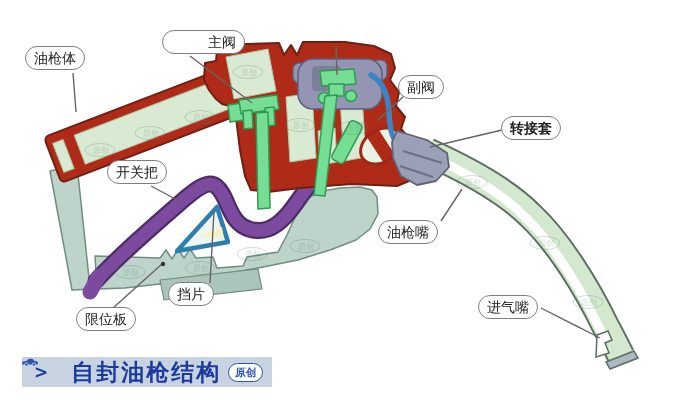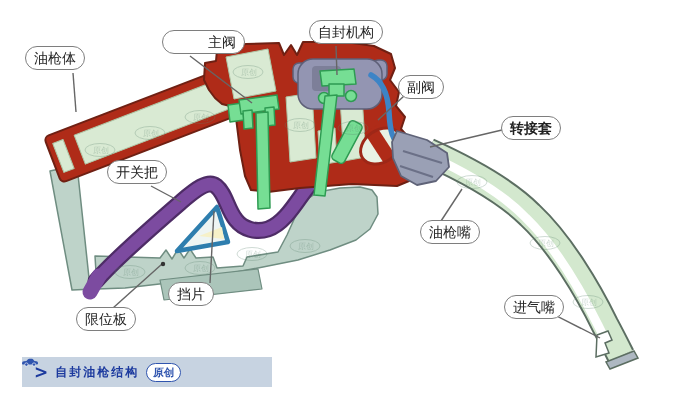--- a/index.html
+++ b/index.html
@@ -22,21 +22,21 @@
   .lbl{
     position:absolute;background:#fff;border:1.6px solid #7e7e7e;border-radius:13px;
     padding:2px 8px;font-size:14px;line-height:18px;color:#222;white-space:nowrap;
   }
   .footer-bar{
     position:absolute;left:22px;top:357px;width:250px;height:30px;
     background:var(--footer-bg);display:flex;align-items:center;gap:7px;padding-left:12px;
     box-sizing:border-box;
   }
   .footer-arrow{color:var(--footer-blue);font-size:17px;font-weight:bold;}
-  .footer-title{color:var(--footer-blue);font-size:12px;font-weight:bold;letter-spacing:2px;}
+  .footer-title{color:var(--footer-blue);font-size:23px;font-weight:bold;letter-spacing:2px;margin-left:16px;}
   .badge{
     display:inline-flex;align-items:center;gap:3px;background:#fff;
     border:1.8px solid var(--badge-blue);border-radius:10px;padding:0 6px;height:17px;
   }
   .badge span{color:var(--badge-blue);font-size:10.5px;font-weight:bold;line-height:1;}
 </style>
 </head>
 <body>
 
 <div class="stage">
@@ -198,25 +198,24 @@
       <line class="leader" x1="541" y1="308" x2="600" y2="338"></line>
       <line class="leader" x1="151" y1="186" x2="181" y2="202"></line>
       <line class="leader" x1="210" y1="283" x2="214" y2="211"></line>
       <line class="leader" x1="113" y1="308" x2="162" y2="264"></line>
       <circle cx="163" cy="264" r="2.2" fill="#333"></circle>
     </g>
   </svg>
 
   <div class="lbl" style="left:25px;top:46px;">油枪体</div>
   <div class="lbl" style="left:162px;top:30px;padding-left:45px;">主阀</div>
-  <div class="lbl" style="left:309px;top:20px;">自封机构</div>
   <div class="lbl" style="left:398px;top:75px;">副阀</div>
   <div class="lbl" style="left:501px;top:116px;font-weight:bold;">转接套</div>
-  <div class="lbl" style="left:420px;top:220px;">油枪嘴</div>
-  <div class="lbl" style="left:478px;top:295px;margin-left:26px;">进气嘴</div>
+  <div class="lbl" style="left:378px;top:220px;">油枪嘴</div>
+  <div class="lbl" style="left:478px;top:295px;">进气嘴</div>
   <div class="lbl" style="left:107px;top:160px;">开关把</div>
   <div class="lbl" style="left:168px;top:282px;">挡片</div>
   <div class="lbl" style="left:76px;top:307px;">限位板</div>
 
   <div class="footer-bar">
     <span class="footer-arrow">&gt;</span>
     <span class="footer-title">自封油枪结构</span>
     <span class="badge">
       <svg width="16" height="10" viewBox="0 0 20 12">
         <path d="M1 9 Q0 9 0 7.5 Q0 5.5 2.5 5.2 L5.5 4.8 L7.5 2.6 Q8 2 9 2 L12.5 2 Q13.4 2 14 2.8 L15.6 4.8 L18 5.2 Q20 5.5 20 7.2 L20 8 Q20 9 19 9 Z" fill="#2F54AE"></path>

